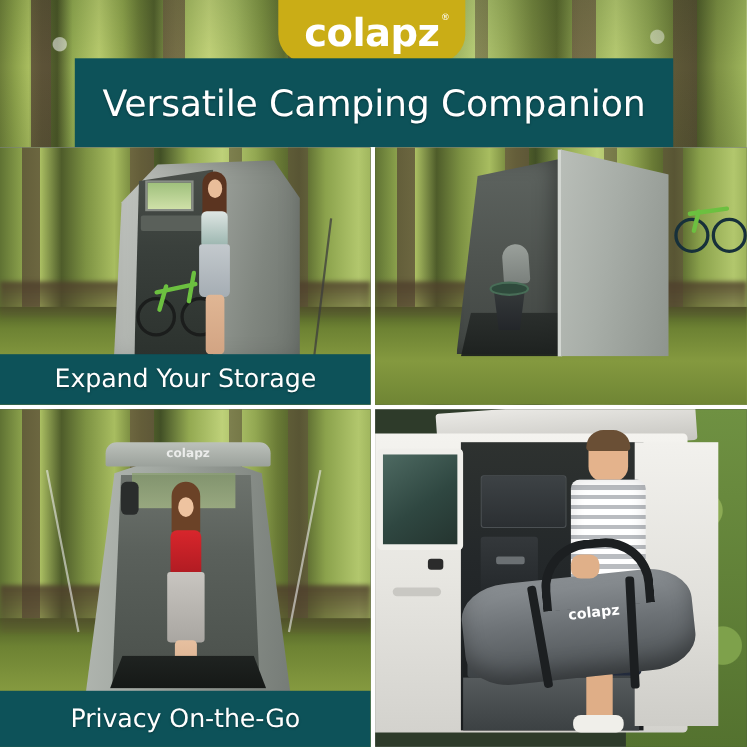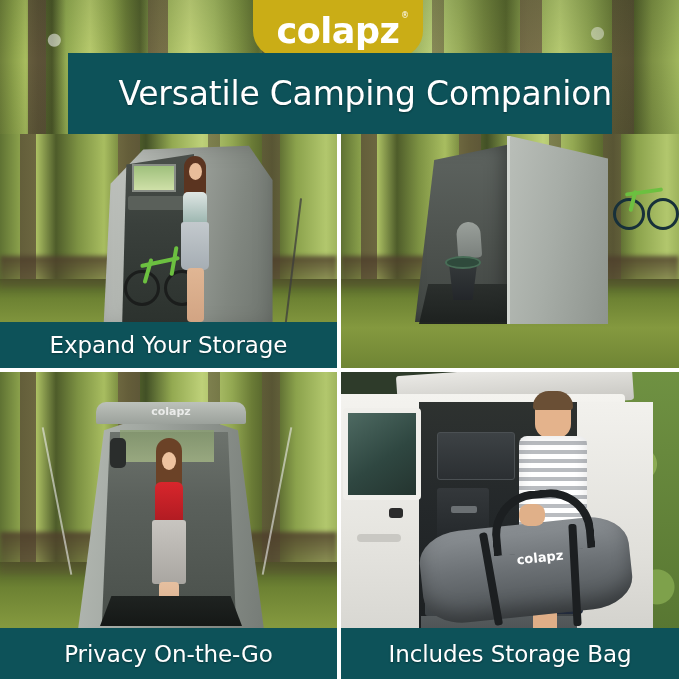--- a/index.html
+++ b/index.html
@@ -105,21 +105,21 @@
 
   .title-banner {
     position: absolute;
     left: 68px;
     top: 53px;
     width: 544px;
     height: 81px;
     background: #0d5259;
     display: flex;
     align-items: center;
-    justify-content: flex-end;
+    justify-content: center;
   }
   .title-text {
     color: #ffffff;
     font-size: 33px;
     font-weight: 400;
     letter-spacing: -0.2px;
     white-space: nowrap;
     text-shadow: 0 1px 2px rgba(0,0,0,.35);
     font-family: "DejaVu Sans", sans-serif;
   }
@@ -794,19 +794,16 @@
         </div>
 
         <div class="p4-bag"></div>
         <div class="p4-strap-a"></div>
         <div class="p4-strap-b"></div>
         <div class="p4-handle-loop"></div>
         <div class="p4-bag-label">colapz</div>
         <div class="p4-watch"></div>
         <div class="p4-hand"></div>
       </div>
-      <div class="caption caption-row2">
-        <span class="caption-text">Includes Storage Bag</span>
-      </div>
     </div>
 
   </div>
 </div>
 
 </body></html>

